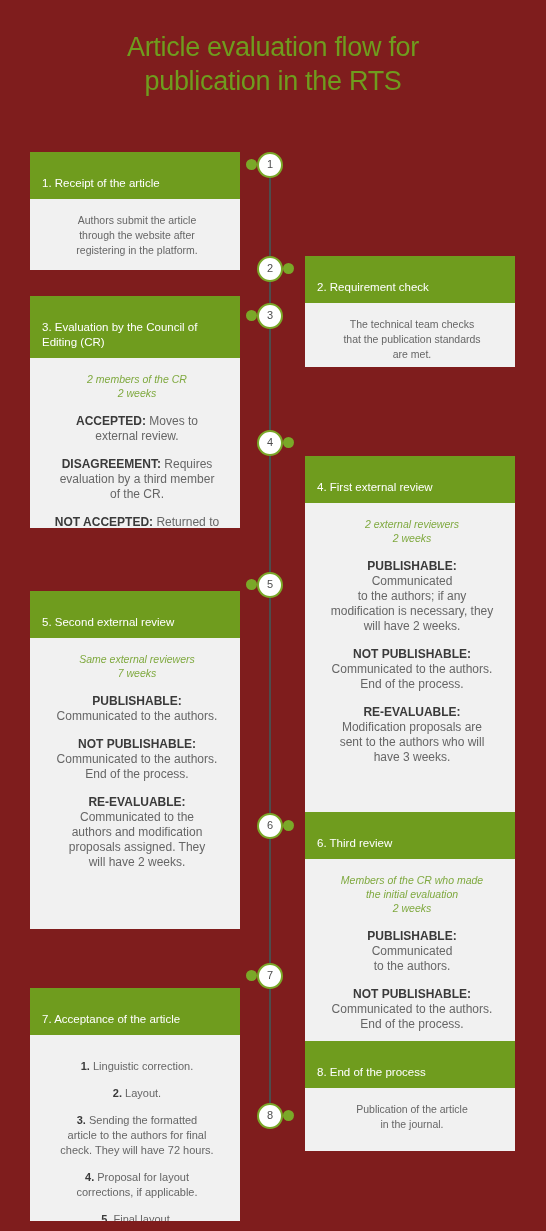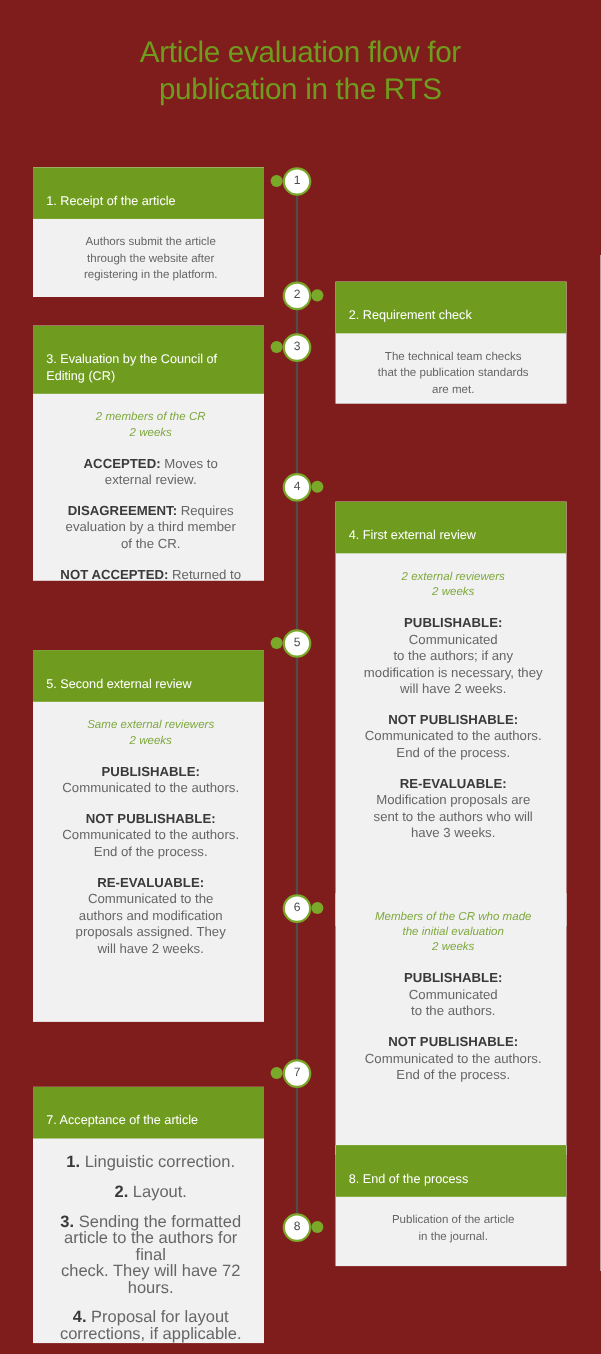--- a/index.html
+++ b/index.html
@@ -108,24 +108,25 @@
 
   .plain {
     color: #666666;
     font-size: 10.5px;
     line-height: 15px;
     white-space: pre-line;
   }
 
   .numitem {
     color: #666666;
-    font-size: 15px;
+    font-size: 11px;
     line-height: 15px;
     margin-bottom: 12px;
     white-space: pre-line;
+    margin-top: 10px;
   }
   .numitem:last-child { margin-bottom: 0; }
   .numitem b { color: #3a3a3a; font-weight: bold; }
 </style>
 </head>
 <body>
 
 <div id="page">
 
   <div id="title">Article evaluation flow for
@@ -179,34 +180,35 @@
           <div class="para"><b>RE-EVALUABLE:</b><span>
 Modification proposals are
 sent to the authors who will
 have 3 weeks.</span></div>
         </div>
       </div>
       <div class="card left" style="top: 571px; height: 338px; margin-top: 20px;">
         <div class="card-head">5. Second external review</div>
         <div class="card-body">
           <div class="subtitle">Same external reviewers
-2 weeks</div>
+7 weeks</div>
           <div class="para"><b>PUBLISHABLE:</b><span>
 Communicated to the authors.</span></div>
           <div class="para"><b>NOT PUBLISHABLE:</b><span>
 Communicated to the authors.
 End of the process.</span></div>
           <div class="para"><b>RE-EVALUABLE:</b><span>
 Communicated to the
 authors and modification
 proposals assigned. They
 will have 2 weeks.</span></div>
         </div>
       </div>
       <div class="card right" style="top: 812px; height: 238px;">
+        <div class="card-head">6. Third review</div>
         <div class="card-body">
           <div class="subtitle">Members of the CR who made
 the initial evaluation
 2 weeks</div>
           <div class="para"><b>PUBLISHABLE:</b><span> Communicated
 to the authors.</span></div>
           <div class="para"><b>NOT PUBLISHABLE:</b><span>
 Communicated to the authors.
 End of the process.</span></div>
         </div>

